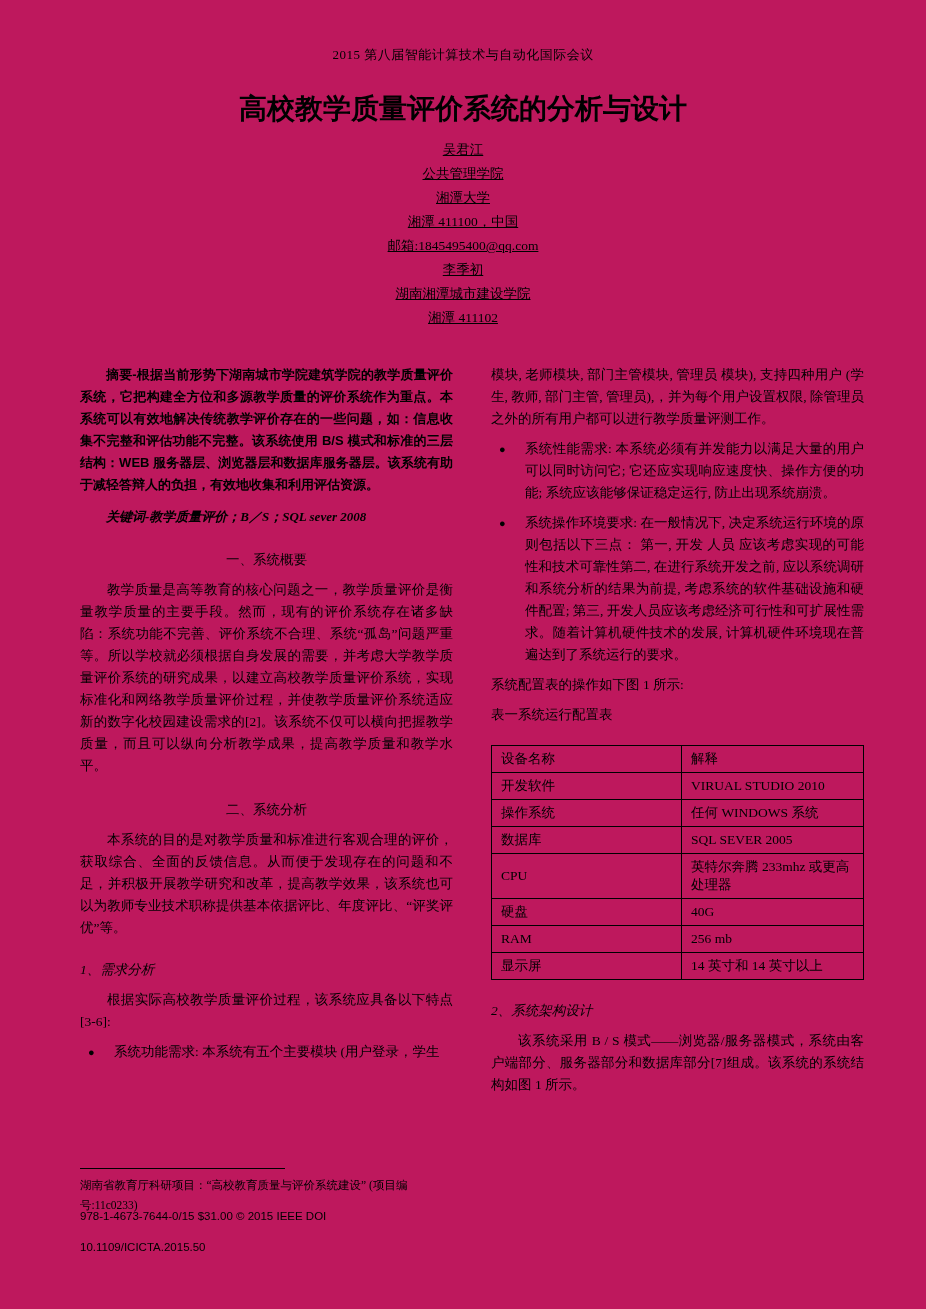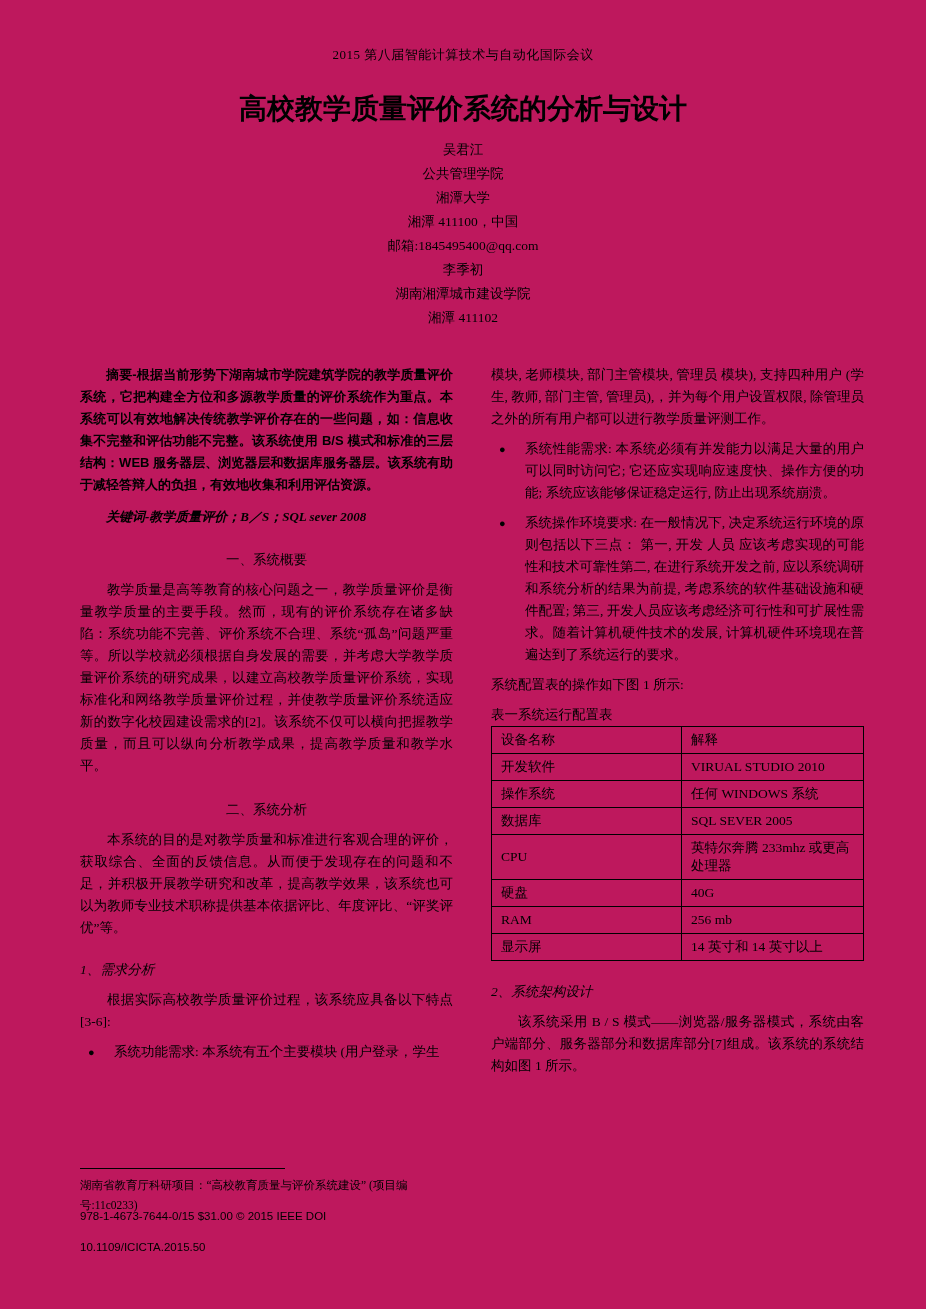--- a/index.html
+++ b/index.html
@@ -24,20 +24,21 @@
     text-align:center;
     font-size:28px;
     font-weight:bold;
     font-family:Liberation Mono, monospace;
   }
   .authors {
     margin-top:10px;
     text-align:center;
     font-size:13.5px;
     line-height:24px;
+    text-decoration:underline;
   }
   .columns {
     display:flex;
     gap:38px;
     margin:34px 72px 0 80px;
   }
   .col { width:373px; flex:0 0 373px; font-size:13.5px; }
   .para {
     text-indent:2em;
     line-height:1.63;
@@ -76,21 +77,21 @@
   }
   .bullet-marker {
     flex:0 0 34px;
     padding-left:8px;
   }
   .bullet-marker::before { content:"●"; font-size:11px; }
   .bullet-text { flex:1; }
   .config-table {
     border-collapse:collapse;
     width:100%;
-    margin-top:0;
+    margin-top:19px;
   }
   .config-table td {
     border:1px solid #000;
     padding:4px 9px;
     font-size:13.5px;
     height:27px;
     vertical-align:middle;
   }
   .config-table td:first-child { width:190px; }
   .footnote {

